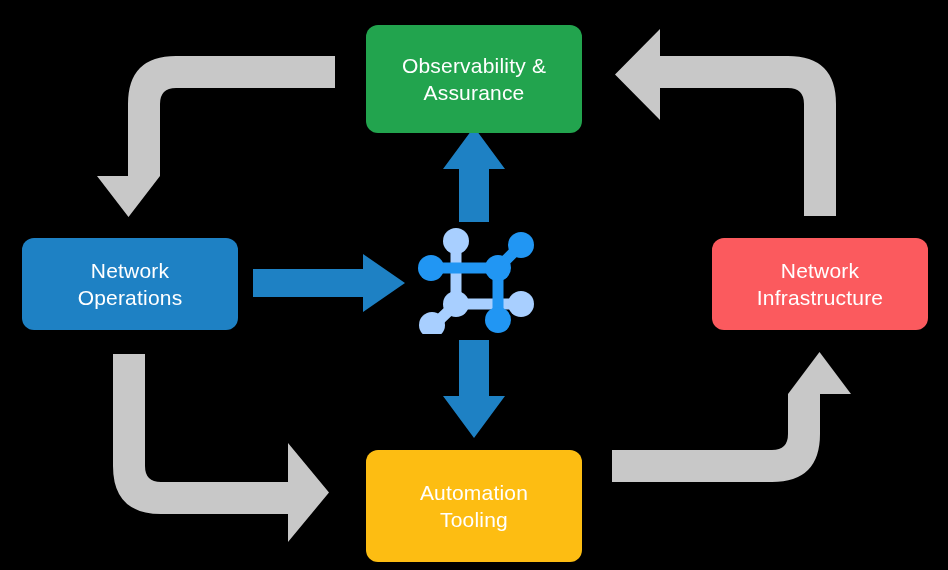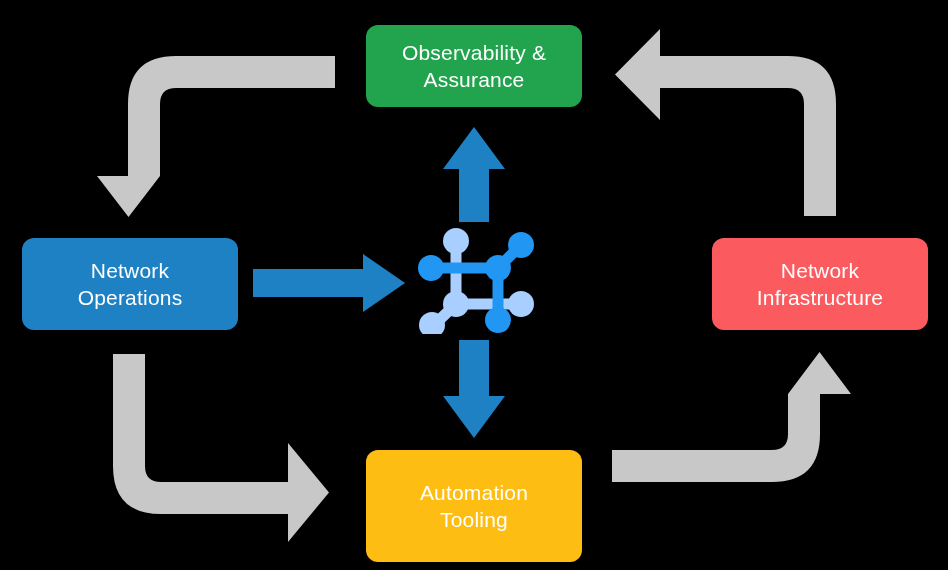--- a/index.html
+++ b/index.html
@@ -38,21 +38,21 @@
     font-size: 21px;
     line-height: 1.30;
     letter-spacing: 0.2px;
     padding: 6px 10px;
   }
   .node-box .label {
     display: block;
     white-space: pre-line;
   }
   #box-observability {
-    left: 366px;  top: 25px;   width: 216px; height: 82px;
+    left: 366px;  top: 25px;   width: 216px; height: 108px;
   }
   #box-operations {
     left: 22px;   top: 238px;  width: 216px; height: 92px;
   }
   #box-infrastructure {
     left: 712px;  top: 238px;  width: 216px; height: 92px;
   }
   #box-automation {
     left: 366px;  top: 450px;  width: 216px; height: 112px;
   }

